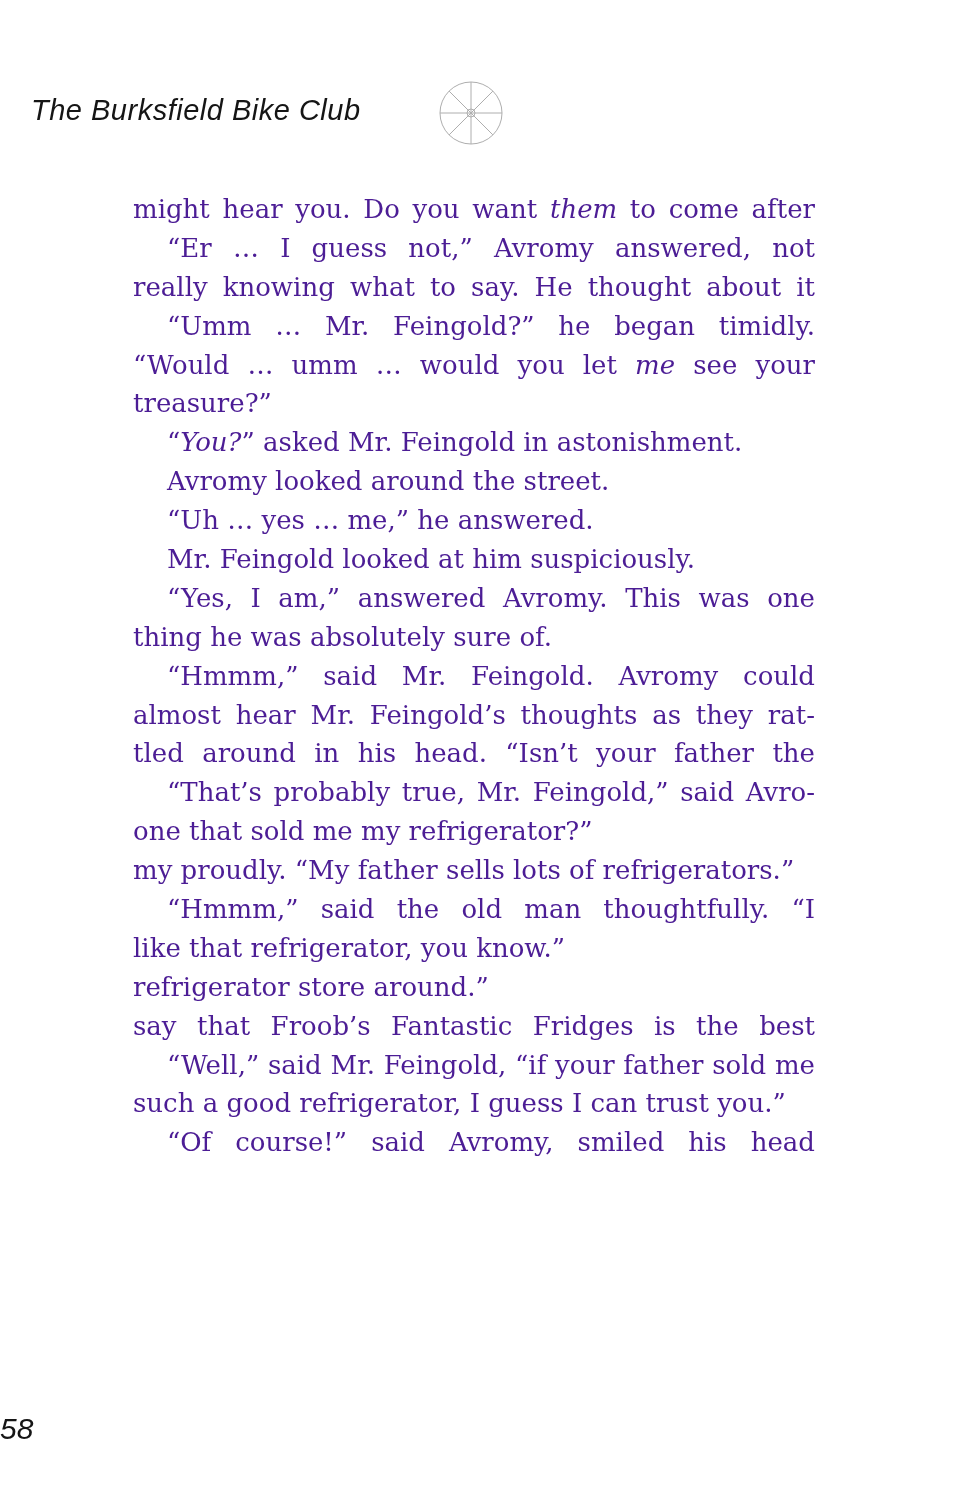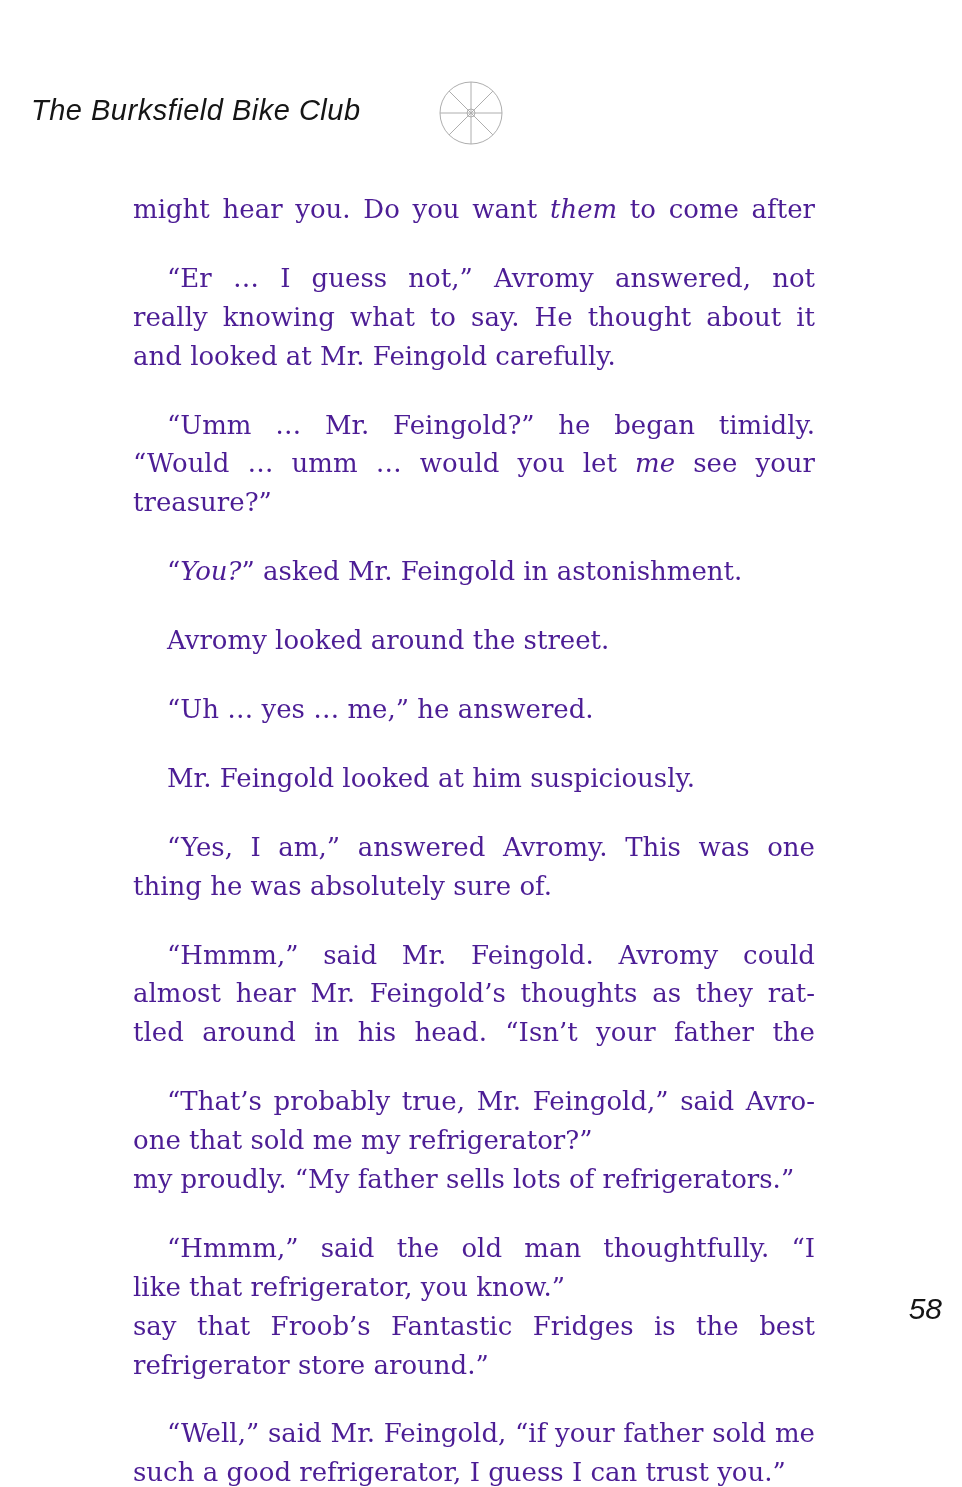--- a/index.html
+++ b/index.html
@@ -44,28 +44,28 @@
     height: 38.9px;
     line-height: 38.9px;
     text-align: justify;
     text-align-last: justify;
     white-space: normal;
   }
   .line.nojust {
     text-align: left;
     text-align-last: auto;
   }
-  .line.indent { text-indent: 34px; margin-top: 30px; }
+  .line.indent { text-indent: 34px; }
   .line em { font-style: italic; }
   .page-number {
     position: absolute;
-    top: 1292px;
+    top: 1412px;
     left: 0;
     width: 942px;
-    text-align: right;
+    text-align: left;
     font-family: "Liberation Sans", sans-serif;
     font-style: italic;
     font-size: 30px;
     color: #151515;
   }
 </style>
 </head>
 <body>
 
 <div class="page">
@@ -80,40 +80,39 @@
       <circle cx="40" cy="40" r="4"></circle>
     </g>
   </svg>
 
   <div class="header">The Burksfield Bike Club</div>
 
   <div class="body-text">
       <div class="line"><span>might hear you. Do you want </span><em>them</em><span> to come after</span></div>
       <div class="line indent"><span>“Er … I guess not,” Avromy answered, not</span></div>
       <div class="line"><span>really knowing what to say. He thought about it</span></div>
-      <div class="line nojust"><span>and looked at Mr. Feingold carefully.</span></div>
       <div class="line indent"><span>“Umm … Mr. Feingold?” he began timidly.</span></div>
       <div class="line"><span>“Would … umm … would you let </span><em>me</em><span> see your</span></div>
       <div class="line nojust"><span>treasure?”</span></div>
       <div class="line nojust indent"><span>“</span><em>You?</em><span>” asked Mr. Feingold in astonishment.</span></div>
       <div class="line nojust indent"><span>Avromy looked around the street.</span></div>
       <div class="line nojust indent"><span>“Uh … yes … me,” he answered.</span></div>
       <div class="line nojust indent"><span>Mr. Feingold looked at him suspiciously.</span></div>
       <div class="line indent"><span>“Yes, I am,” answered Avromy. This was one</span></div>
       <div class="line nojust"><span>thing he was absolutely sure of.</span></div>
       <div class="line indent"><span>“Hmmm,” said Mr. Feingold. Avromy could</span></div>
       <div class="line"><span>almost hear Mr. Feingold’s thoughts as they rat-</span></div>
       <div class="line"><span>tled around in his head. “Isn’t your father the</span></div>
       <div class="line indent"><span>“That’s probably true, Mr. Feingold,” said Avro-</span></div>
       <div class="line nojust"><span>one that sold me my refrigerator?”</span></div>
       <div class="line nojust"><span>my proudly. “My father sells lots of refrigerators.”</span></div>
       <div class="line indent"><span>“Hmmm,” said the old man thoughtfully. “I</span></div>
       <div class="line nojust"><span>like that refrigerator, you know.”</span></div>
+      <div class="line nojust"><span>refrigerator store around.”</span></div>
       <div class="line"><span>say that Froob’s Fantastic Fridges is the best</span></div>
-      <div class="line nojust"><span>refrigerator store around.”</span></div>
       <div class="line indent"><span>“Well,” said Mr. Feingold, “if your father sold me</span></div>
       <div class="line nojust"><span>such a good refrigerator, I guess I can trust you.”</span></div>
       <div class="line indent"><span>“Of course!” said Avromy, smiled his head</span></div>
     </div>
 
   <div class="page-number">58</div>
 
 </div>
 
 </body></html>

